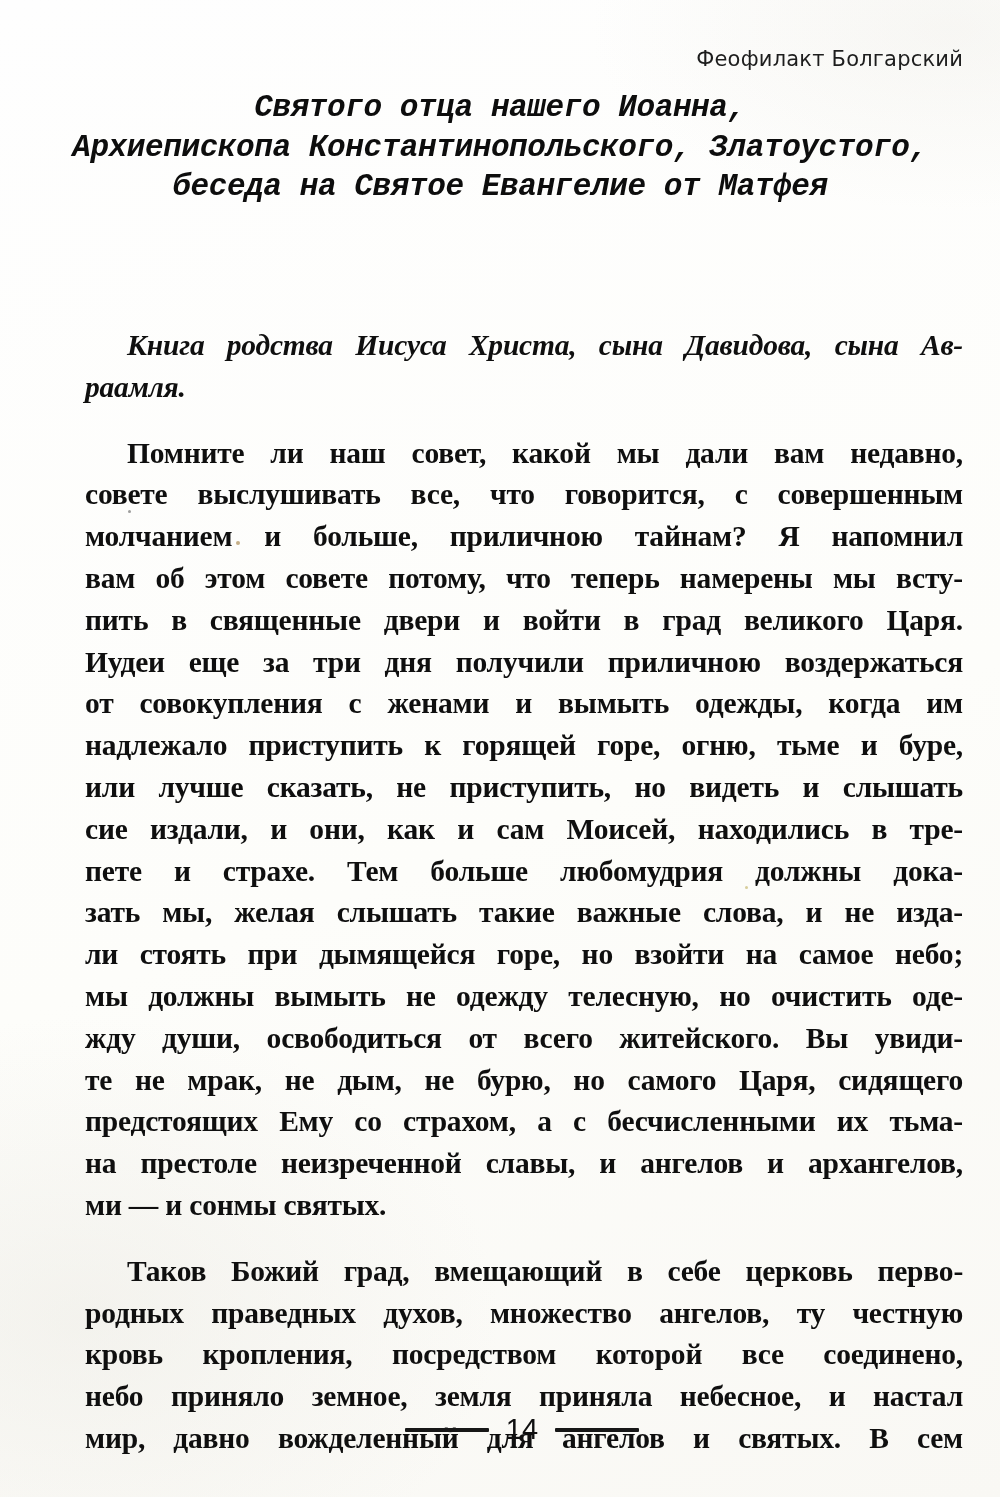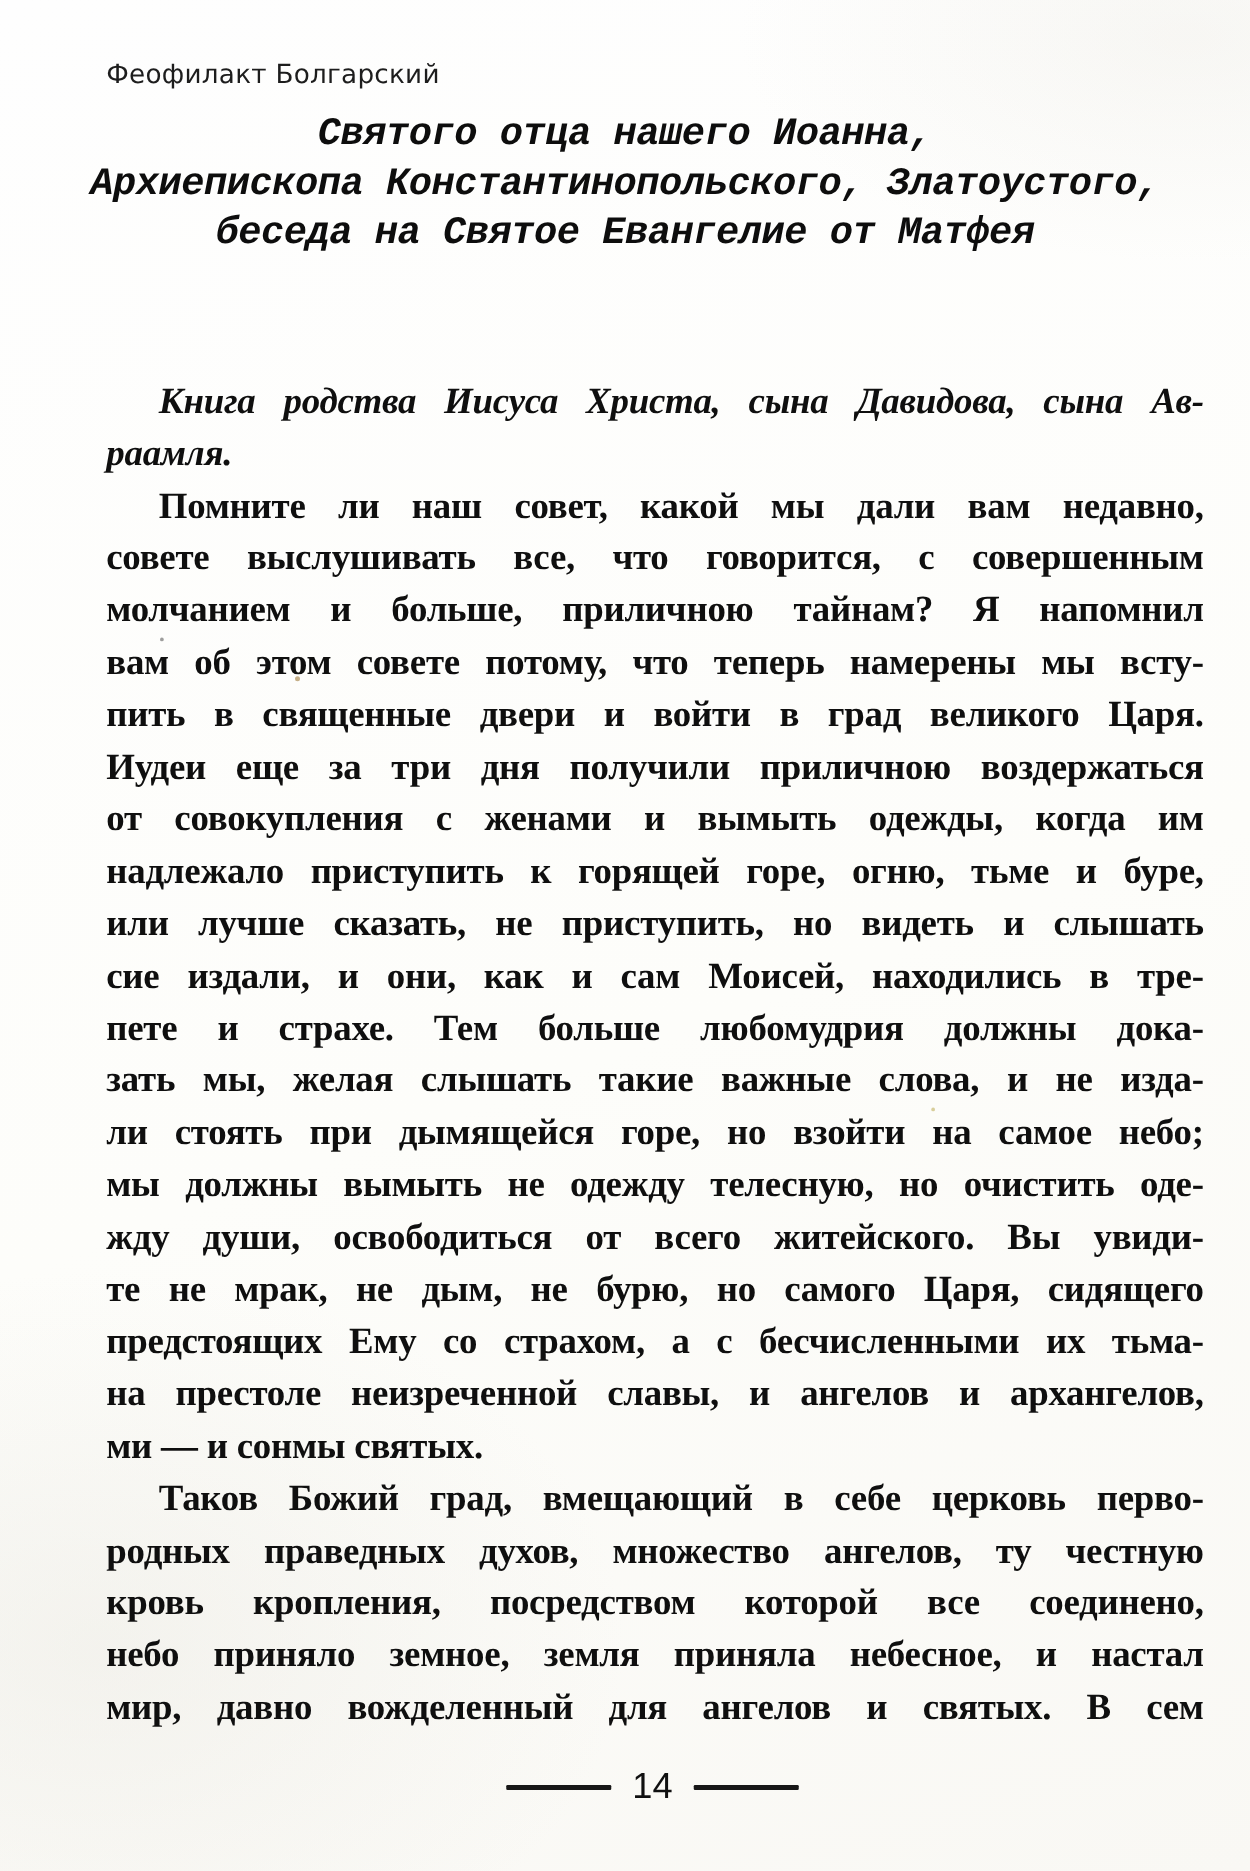--- a/index.html
+++ b/index.html
@@ -8,21 +8,21 @@
     width:1000px;height:1497px;
     background:
       radial-gradient(ellipse 700px 500px at 8% 88%, rgba(228,226,218,.35), rgba(0,0,0,0) 60%),
       radial-gradient(ellipse 600px 300px at 95% 2%, rgba(232,230,222,.30), rgba(0,0,0,0) 60%),
       linear-gradient(160deg, #fefefe 0%, #fdfdfa 55%, #f9f8f4 100%);
     overflow:hidden;
     color:#131313;
   }
   .running-header{
     position:absolute;top:47px;left:85px;width:878px;
-    text-align:left;
+    text-align:right;
     font-family:"DejaVu Sans","Liberation Sans",sans-serif;
     font-size:21px;font-weight:500;color:#1d1d1d;
     letter-spacing:0.2px;
   }
   .title-block{
     position:absolute;top:88px;left:61px;width:878px;
     text-align:center;
     font-family:"DejaVu Serif","Liberation Serif",serif;
     font-style:italic;font-weight:bold;
     font-size:31px;line-height:39.5px;
@@ -38,21 +38,21 @@
     color:#0f0f0f;
     letter-spacing:-0.2px;
   }
   .line{
     height:41.8px;
     text-align:justify;
     text-align-last:justify;
     text-justify:inter-word;
   }
   .line.left{text-align:right;text-align-last:left;}
-  .line.indent{text-indent:42px;}
+  .line.indent{text-indent:42px;margin-top:24px;}
   .verse{font-style:italic;}
   .footer{
     position:absolute;top:1411px;left:0;width:1000px;height:38px;
     display:flex;justify-content:center;align-items:center;gap:17px;
     transform:translateX(22px);
   }
   .footer-rule{width:84px;height:4px;background:#171717;border-radius:1px;}
   .page-number{
     font-family:Liberation Sans, sans-serif;
     font-size:29px;font-weight:500;color:#101010;

